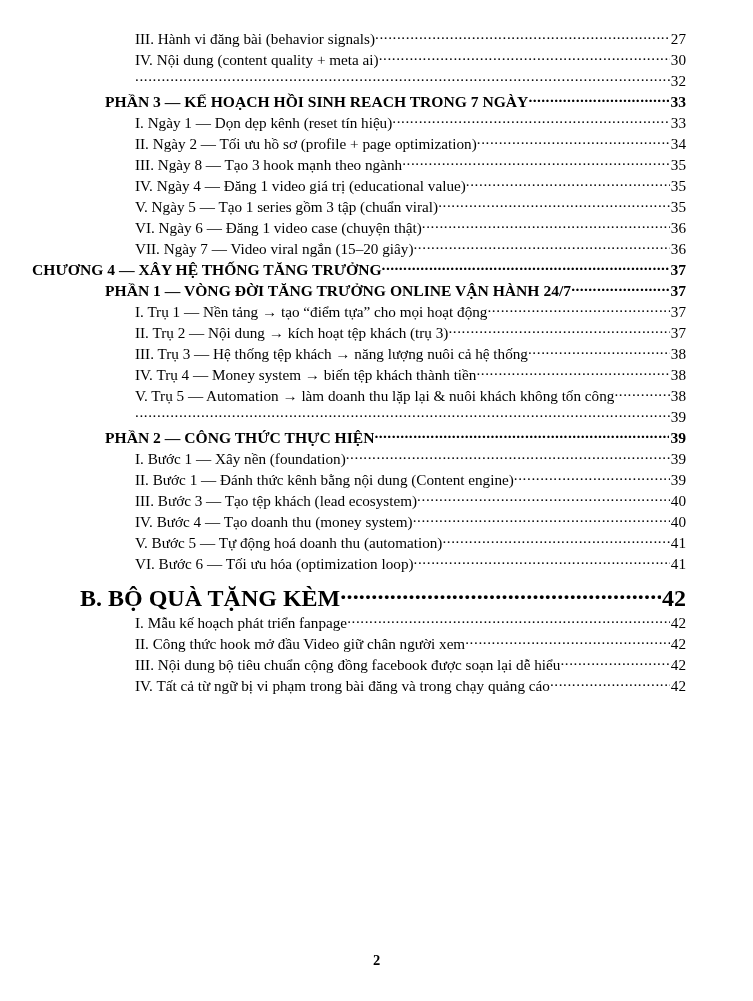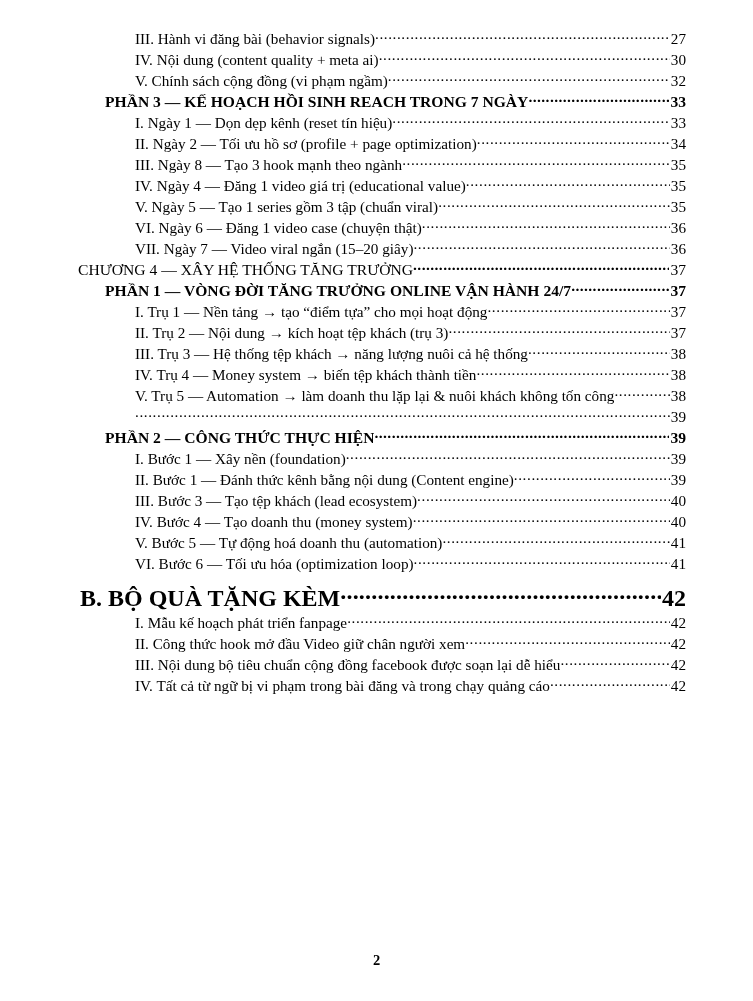--- a/index.html
+++ b/index.html
@@ -86,23 +86,23 @@
   
   .lvl-part {
     padding-left: 105px;
     font-size: 15.6px;
     font-weight: bold;
   }
   .lvl-part .leader::before { letter-spacing: 0.4px; font-weight: bold; }
 
   
   .lvl-chapter {
-    padding-left: 78px;
+    padding-left: 32px;
     font-size: 15.6px;
-    font-weight: normal;
+    font-weight: bold;
   }
   .lvl-chapter .leader::before { letter-spacing: 0.4px; font-weight: bold; }
 
   
   .lvl-section {
     padding-left: 80px;
     font-size: 24px;
     font-weight: bold;
     height: 30px;
     line-height: 30px;
@@ -131,21 +131,20 @@
         <span class="toc-title">III. Hành vi đăng bài (behavior signals)</span>
         <span class="leader"></span>
         <span class="pagenum">27</span>
       </div>
       <div class="toc-line lvl-item">
         <span class="toc-title">IV. Nội dung (content quality + meta ai)</span>
         <span class="leader"></span>
         <span class="pagenum">30</span>
       </div>
       <div class="toc-line lvl-item">
-        <span class="toc-title">V. Chính sách cộng đồng (vi phạm ngầm)</span>
         <span class="leader"></span>
         <span class="pagenum">32</span>
       </div>
       <div class="toc-line lvl-part">
         <span class="toc-title">PHẦN 3 — KẾ HOẠCH HỒI SINH REACH TRONG 7 NGÀY</span>
         <span class="leader"></span>
         <span class="pagenum">33</span>
       </div>
       <div class="toc-line lvl-item">
         <span class="toc-title">I. Ngày 1 —  Dọn dẹp kênh (reset tín hiệu)</span>

